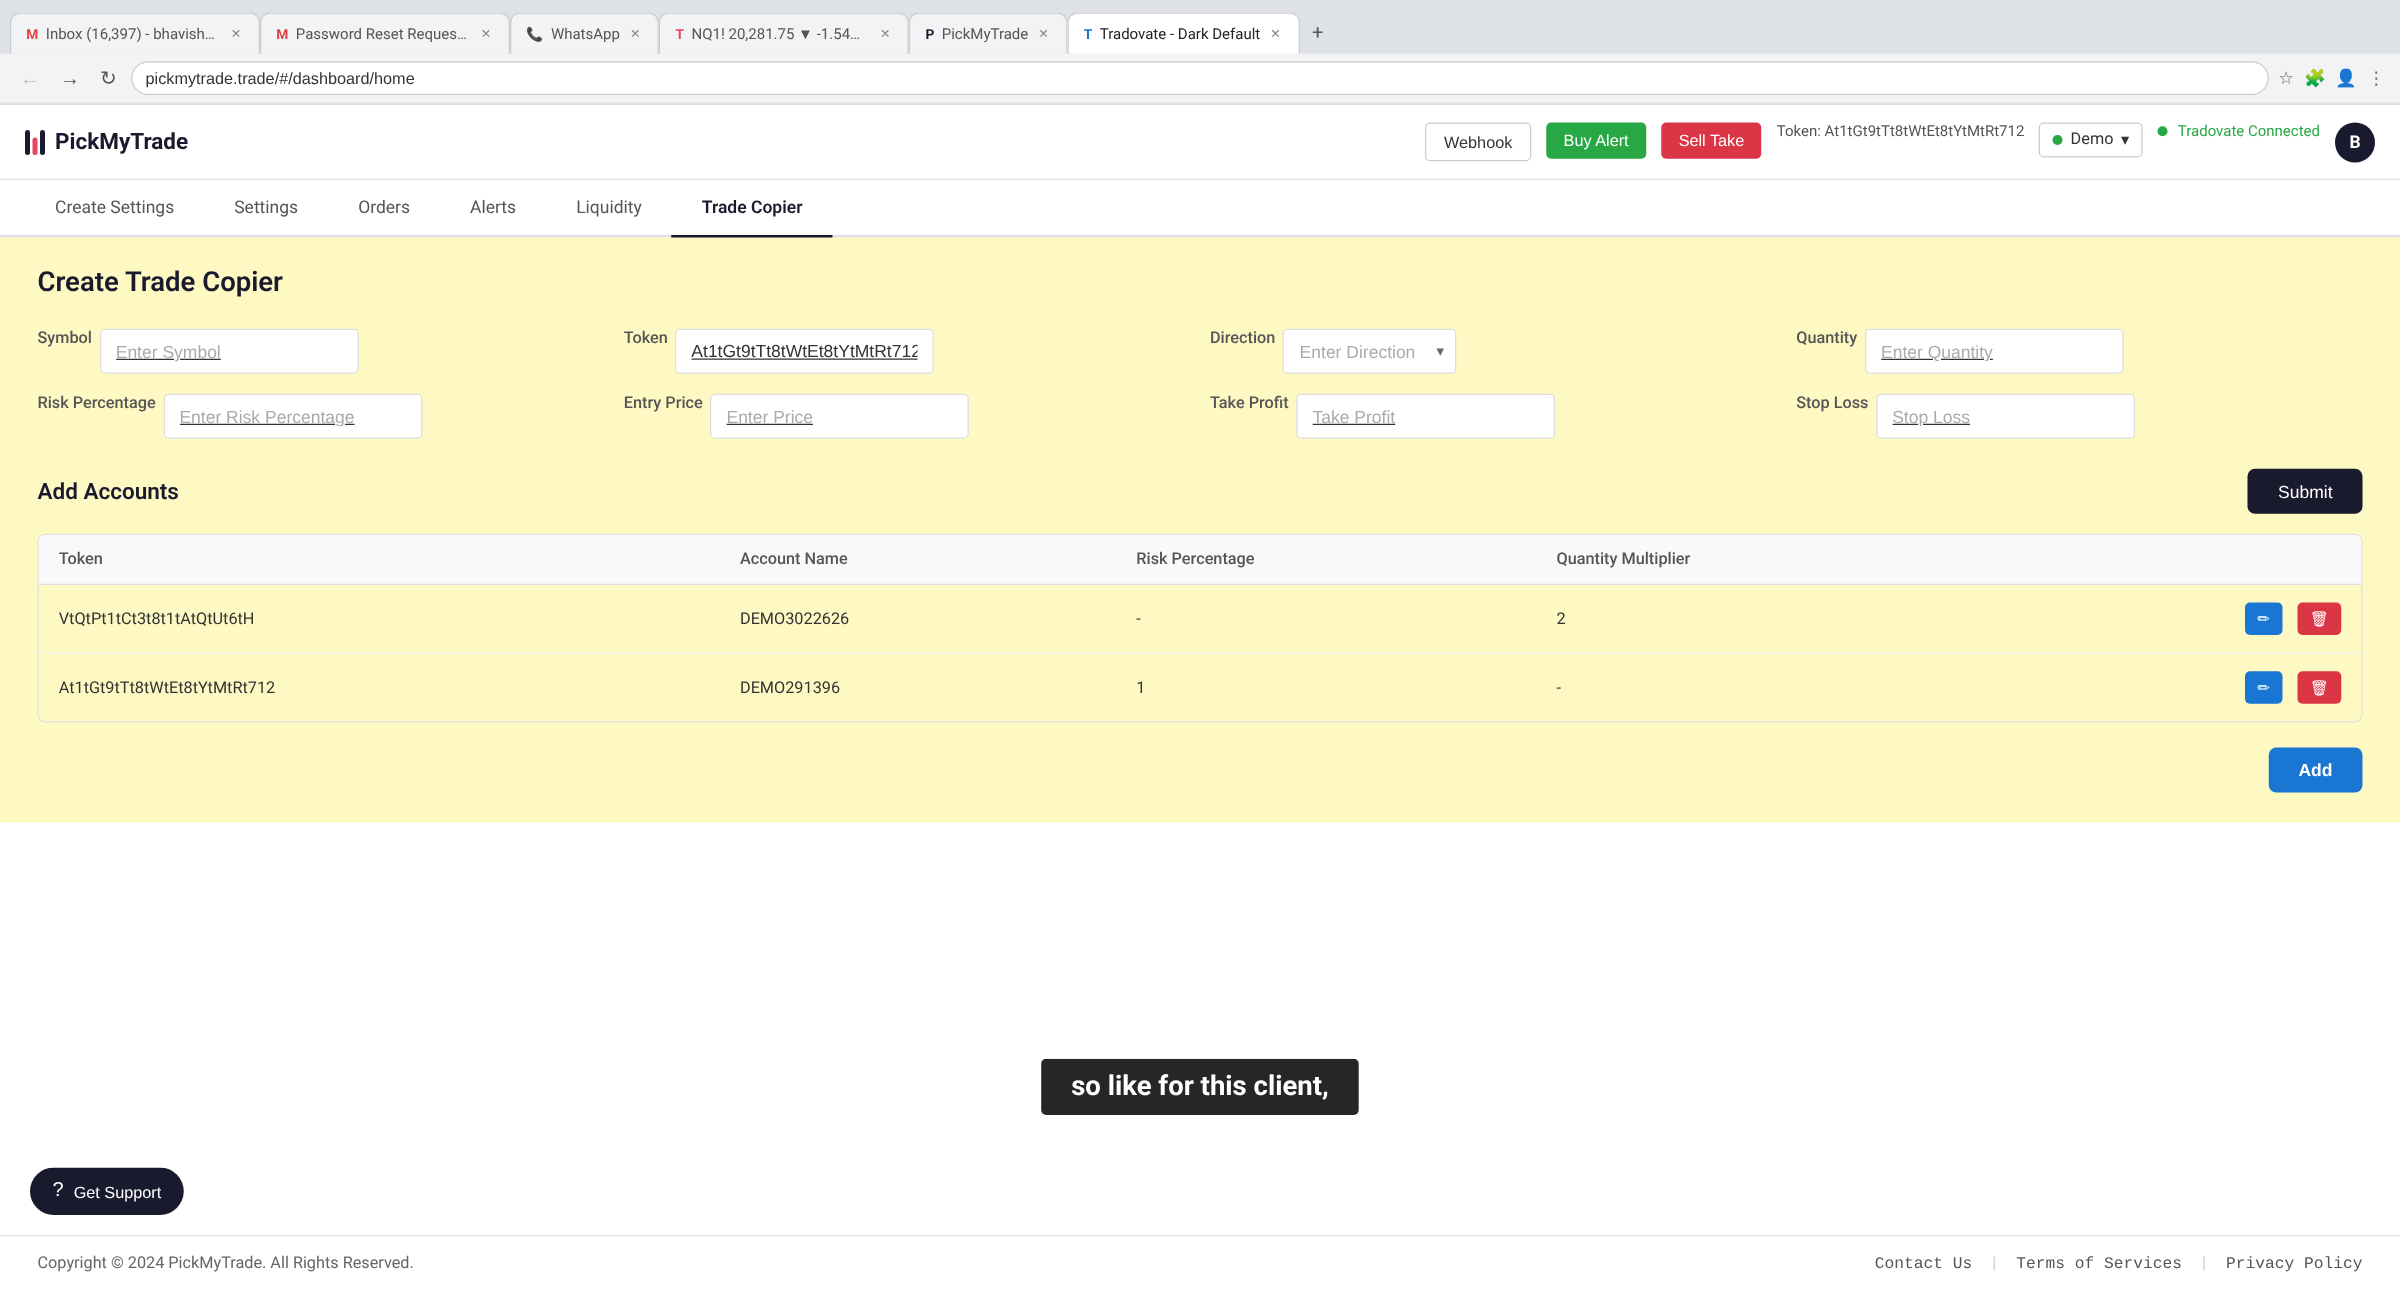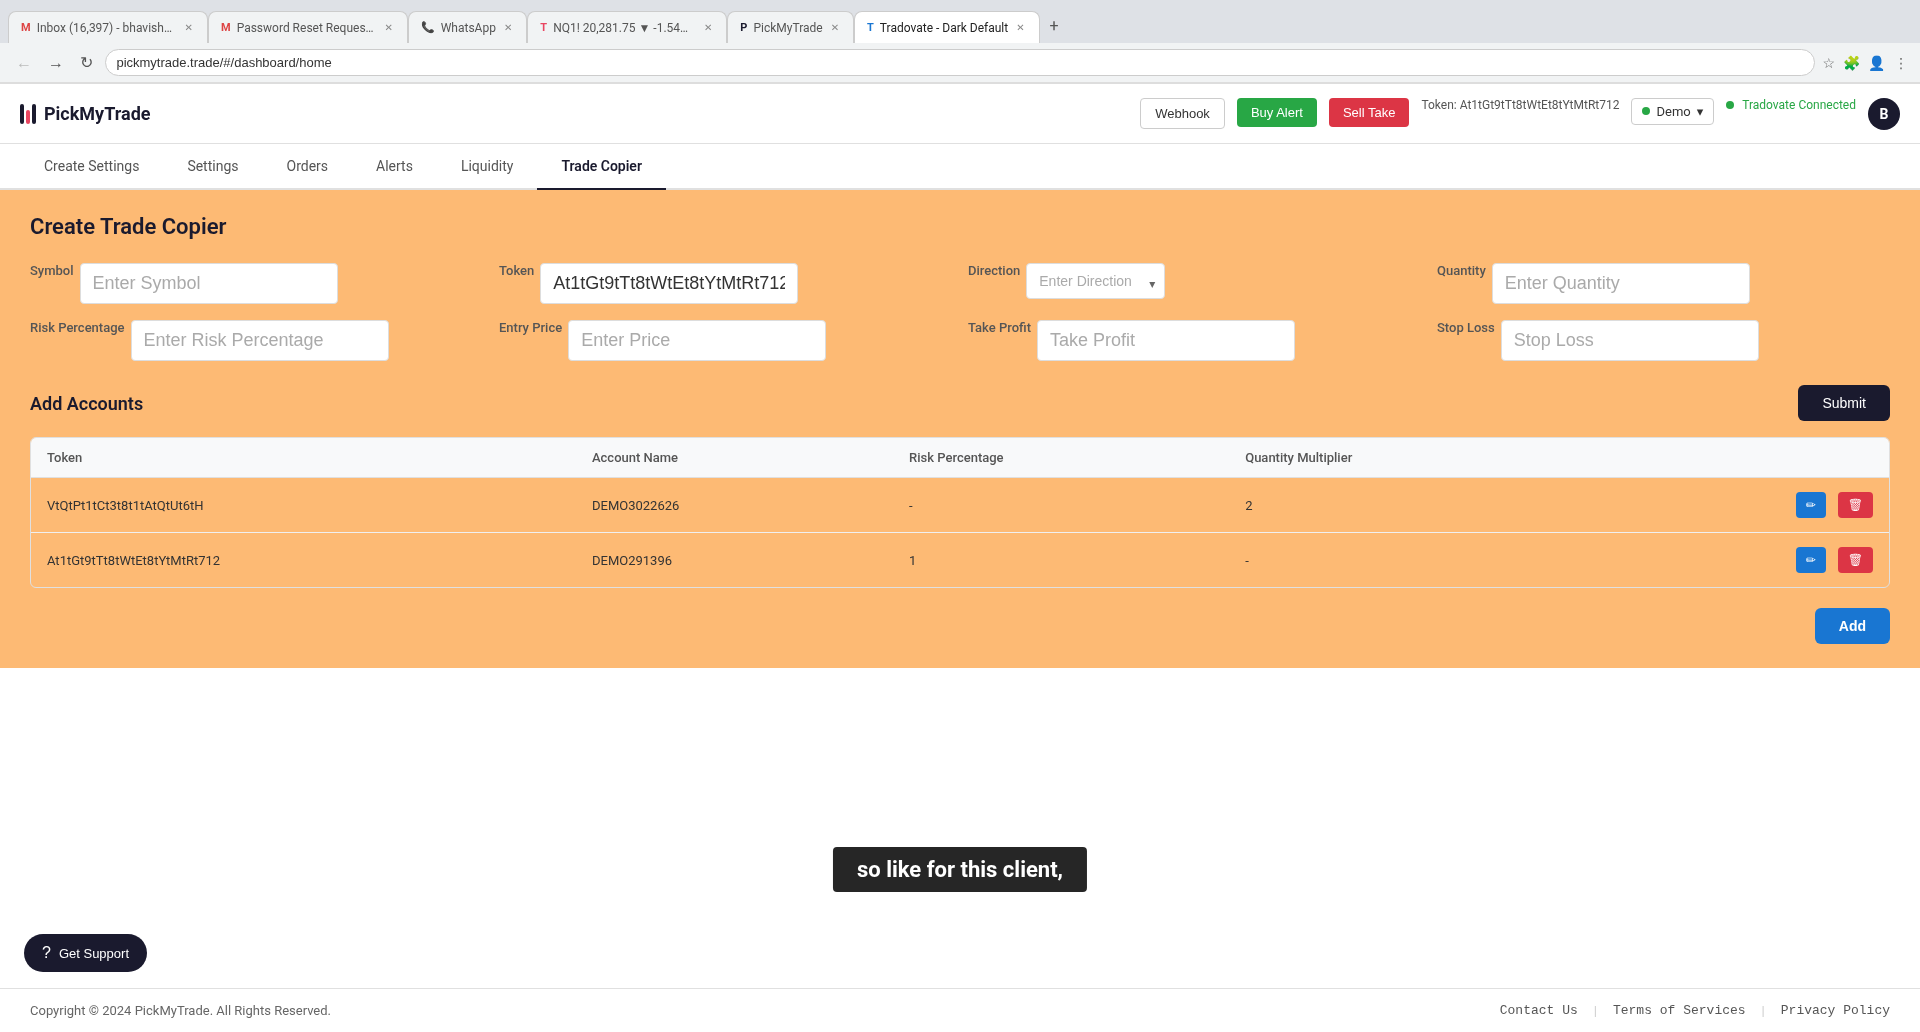--- a/index.html
+++ b/index.html
@@ -46,31 +46,31 @@
     .demo-dot { width: 8px; height: 8px; border-radius: 50%; background: #28a745; }
     .tradovate-connected { font-size: 12px; color: #28a745; display: flex; align-items: center; gap: 4px; }
     .user-avatar { width: 32px; height: 32px; border-radius: 50%; background: #1a1a2e; color: #fff; display: flex; align-items: center; justify-content: center; font-weight: bold; font-size: 14px; }
 
     
     .sub-nav { display: flex; border-bottom: 2px solid #e0e0e0; padding: 0 20px; background: #fff; }
     .sub-nav-item { padding: 14px 24px; font-size: 14px; color: #555; cursor: pointer; border-bottom: 2px solid transparent; margin-bottom: -2px; }
     .sub-nav-item.active { color: #1a1a2e; font-weight: 600; border-bottom-color: #1a1a2e; }
 
     
-    .main { padding: 24px 30px; background: #fdba74; }
+    .main { padding: 24px 30px; background: #fef9c3; }
     .page-title { font-size: 22px; font-weight: 600; margin-bottom: 24px; color: #1a1a2e; }
 
     
     .form-grid { display: grid; grid-template-columns: 1fr 1fr 1fr 1fr; gap: 16px; margin-bottom: 16px; }
     .form-group { display: flex; flex-direction: row; gap: 6px; }
     .form-label { font-size: 13px; color: #555; font-weight: 500; }
-    .form-input { padding: 9px 12px; border: 1px solid #ddd; border-radius: 4px; font-size: 18px; color: #333; background: #fff; outline: none; }
+    .form-input { padding: 9px 12px; border: 1px solid #ddd; border-radius: 4px; font-size: 14px; color: #333; background: #fff; outline: none; text-decoration: underline; }
     .form-input::placeholder { color: #aaa; }
     .select-wrapper { position: relative; }
-    .select-wrapper select { appearance: none; width: 100%; padding: 9px 32px 9px 12px; border: 1px solid #ddd; border-radius: 4px; font-size: 14px; color: #aaa; background: #fff; cursor: pointer; }
+    .select-wrapper select { appearance: none; width: 100%; padding: 9px 32px 9px 12px; border: 1px solid #ddd; border-radius: 4px; font-size: 14px; color: #aaa; background: #fff; cursor: pointer; text-align: right; }
     .select-arrow { position: absolute; right: 10px; top: 50%; transform: translateY(-50%); pointer-events: none; color: #666; font-size: 12px; }
 
     
     .section-header { display: flex; align-items: center; justify-content: space-between; margin-bottom: 16px; }
     .section-title { font-size: 18px; font-weight: 600; color: #1a1a2e; }
     .btn-submit { padding: 10px 24px; background: #1a1a2e; color: #fff; border: none; border-radius: 6px; cursor: pointer; font-size: 14px; font-weight: 500; }
 
     
     .table-container { border: 1px solid #e0e0e0; border-radius: 6px; overflow: hidden; margin-bottom: 20px; }
     table { width: 100%; border-collapse: collapse; }

